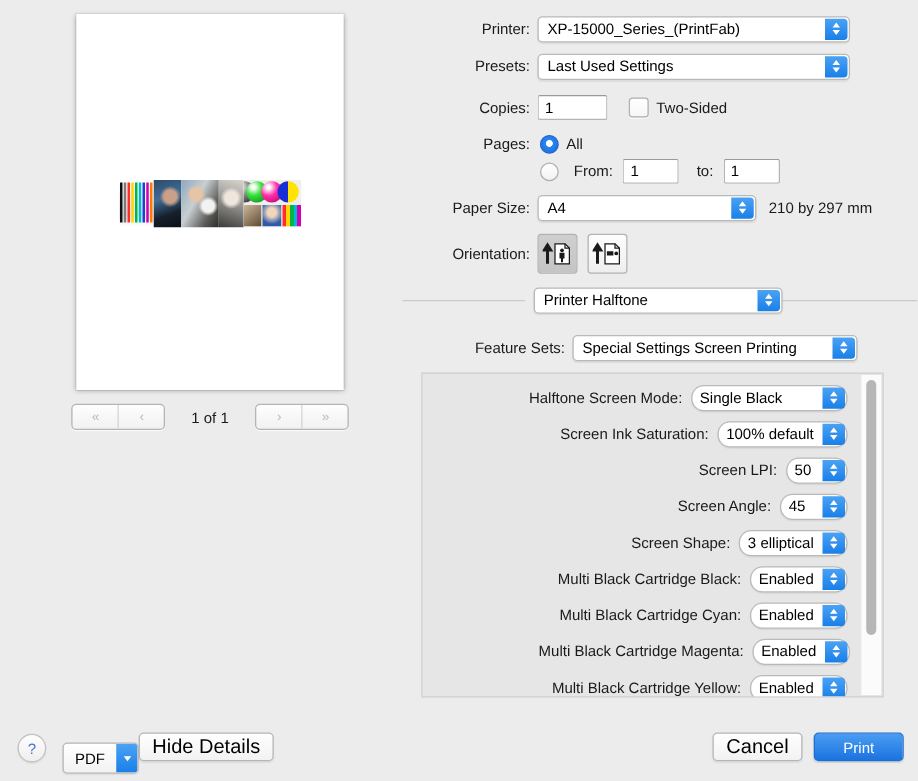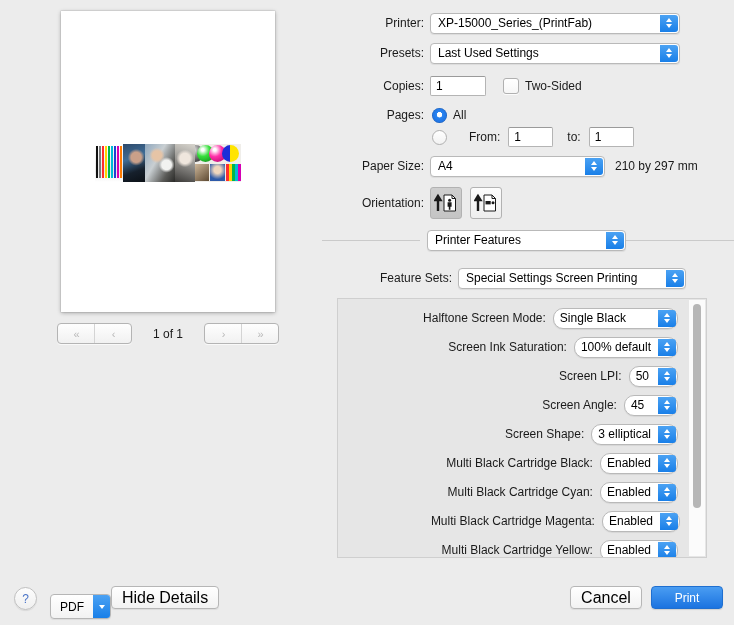--- a/index.html
+++ b/index.html
@@ -412,21 +412,21 @@
 
   <div class="row" style="left:0;top:104px;">
     <div class="lbl" style="width:102px;">Pages:</div>
     <div class="radio on" style="margin-left:8px;"></div>
     <div class="note" style="margin-left:6px;">All</div>
   </div>
 
   <div class="row" style="left:0;top:126px;">
     <div style="width:102px;"></div>
     <div class="radio" style="margin-left:8px;"></div>
-    <div class="note" style="margin-left:22px;">From:</div>
+    <div class="note" style="margin-left:12px;">From:</div>
     <div class="tfield" style="margin-left:8px;width:45px;">1</div>
     <div class="note" style="margin-left:14px;">to:</div>
     <div class="tfield" style="margin-left:8px;width:45px;">1</div>
   </div>
 
   <div class="row" style="left:0;top:155px;">
     <div class="lbl" style="width:102px;">Paper Size:</div>
     <div class="popup" style="margin-left:6px;width:175px;">
       <span>A4</span>
       <span class="chev">
@@ -456,21 +456,21 @@
         <path d="M11.5 9 h5.2 v3.4 h-5.2 Z" fill="#1a1a1a"></path>
         <circle cx="19" cy="10.7" r="1.5" fill="#1a1a1a"></circle>
       </svg>
     </div>
   </div>
 
   <div id="divider"></div>
   <div id="divider-gap"></div>
   <div class="row" style="left:105px;top:229px;">
     <div class="popup" style="width:199px;">
-      <span>Printer Features</span>
+      <span>Printer Halftone</span>
       <span class="chev">
           <b class="up"></b>
           <b class="down"></b>
         </span>
     </div>
   </div>
 
   <div class="row" style="left:0;top:267px;">
     <div class="lbl" style="width:130px;">Feature Sets:</div>
     <div class="popup" style="margin-left:6px;width:228px;">

